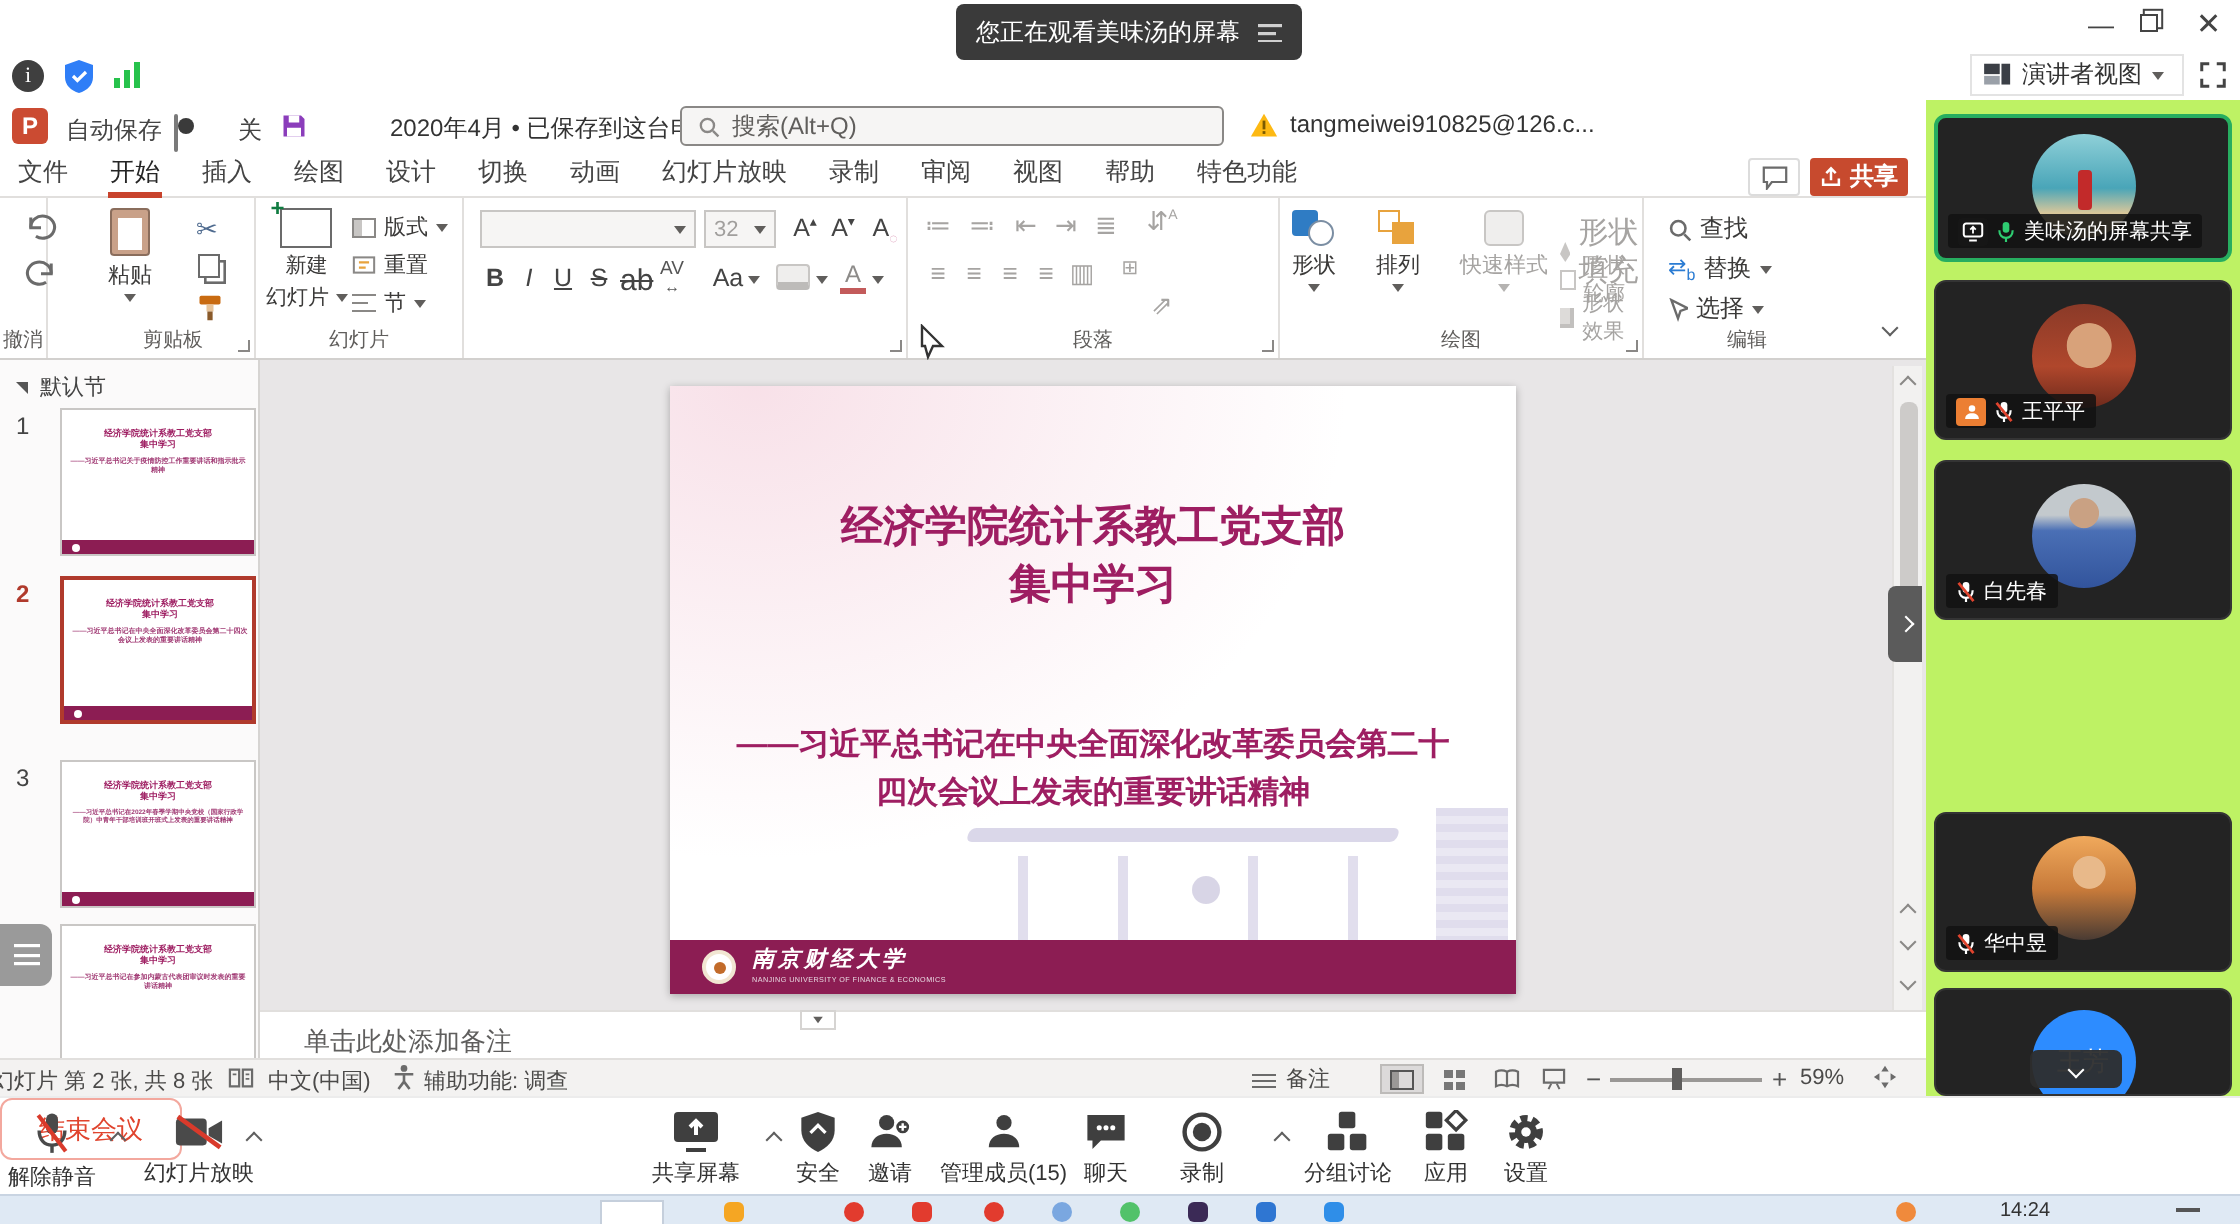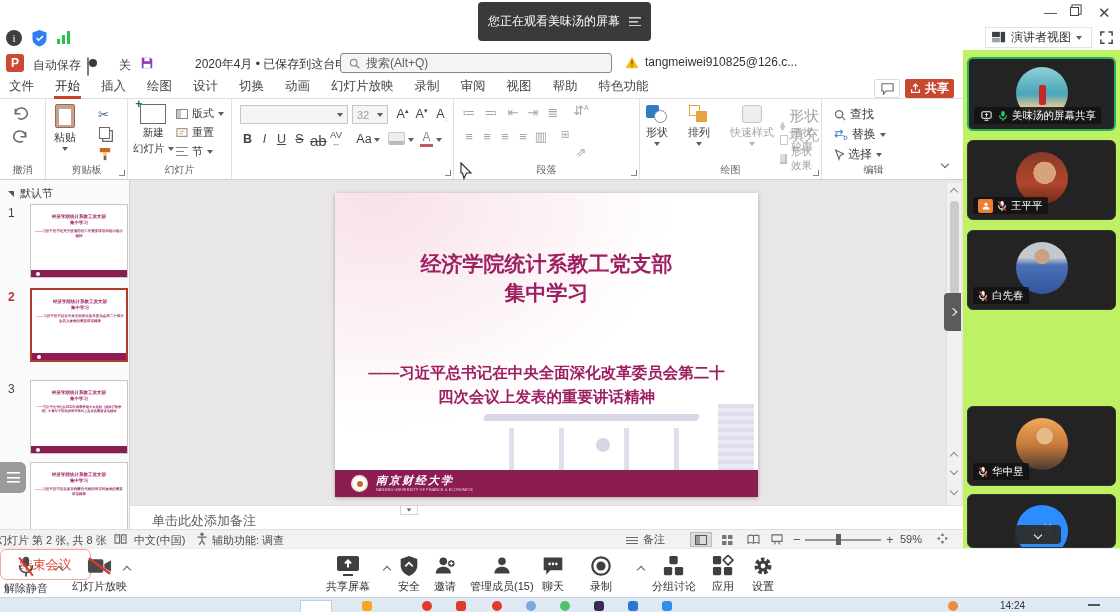--- a/index.html
+++ b/index.html
@@ -9,21 +9,21 @@
   .abs{position:absolute}
   .flexc{display:flex;align-items:center}
   .col{display:flex;flex-direction:column;align-items:center}
   .caret-down{display:inline-block;width:0;height:0;border-left:3px solid transparent;border-right:3px solid transparent;border-top:4px solid #605e5c}
   .chev{display:inline-block;width:6px;height:6px;border-left:1.6px solid #5f5f5f;border-top:1.6px solid #5f5f5f}
   .chev.up{transform:rotate(45deg)}
   .chev.down{transform:rotate(225deg)}
   .chev.right{transform:rotate(135deg)}
   .chev.white{border-color:#fff}
   
-  .watch-pill{left:478px;top:2px;height:39px;background:#3a3a3a;color:#fff;border-radius:4px;padding:0 10px;font-size:12px;gap:9px;z-index:40}
+  .watch-pill{left:478px;top:2px;height:28px;background:#3a3a3a;color:#fff;border-radius:4px;padding:0 10px;font-size:12px;gap:9px;z-index:40}
   .hamb{width:12px;height:9px;background:linear-gradient(#cfcfcf,#cfcfcf) 0 0/12px 1.6px no-repeat,linear-gradient(#cfcfcf,#cfcfcf) 0 4px/9px 1.6px no-repeat,linear-gradient(#cfcfcf,#cfcfcf) 0 8px/12px 1.6px no-repeat}
   .winbtn{color:#444;font-size:13px;line-height:1}
   
   .ppt{left:0;top:50px;width:963px;height:498px;background:#fff}
   .titlebar{left:0;top:0;width:963px;height:27px;background:#fff}
   .pptlogo{width:18px;height:18px;background:#cb4b32;border-radius:3px;color:#fff;font-weight:bold;font-size:12px;display:flex;align-items:center;justify-content:center}
   .toggle{width:27px;height:12px;border:1px solid #7a7a7a;border-radius:7px;position:relative}
   .toggle i{position:absolute;left:1px;top:1px;width:8px;height:8px;border-radius:50%;background:#3a3a3a}
   .searchbox{left:340px;top:3px;width:272px;height:20px;background:#f6f5f4;border:1px solid #8a8886;border-radius:3px;font-size:12px;color:#605e5c;gap:6px;padding:0 8px}
   .tabrow{left:0;top:27px;width:963px;height:22px;background:#fff;border-bottom:1px solid #e1dfdd}
@@ -198,21 +198,21 @@
         <svg width="11" height="11" viewBox="0 0 14 14">
             <path d="M7 9V2M4 4.5L7 1.5l3 3" stroke="#fff" stroke-width="1.6" fill="none"></path>
             <path d="M2 8v4h10V8" stroke="#fff" stroke-width="1.6" fill="none"></path>
           </svg>
         <span>共享</span>
       </span>
     </div>
 
     <div class="abs ribbon">
 
-      <div class="rgroup" style="left:0;width:46px">
+      <div class="rgroup" style="left:0;width:24px">
         <svg class="abs" style="left:12px;top:7px" width="17" height="14" viewBox="0 0 20 16">
             <path d="M4 3v6h6" fill="none" stroke="#6b6b6b" stroke-width="1.8"></path>
             <path d="M4 9a7 6.5 0 1 1 3 5" fill="none" stroke="#6b6b6b" stroke-width="1.8"></path>
           </svg>
         <svg class="abs" style="left:12px;top:30px" width="17" height="14" viewBox="0 0 20 16">
             <path d="M16 3v6h-6" fill="none" stroke="#6b6b6b" stroke-width="1.8"></path>
             <path d="M16 9a7 6.5 0 1 0-3 5" fill="none" stroke="#6b6b6b" stroke-width="1.8"></path>
           </svg>
         <span class="glabel">撤消</span>
       </div>

